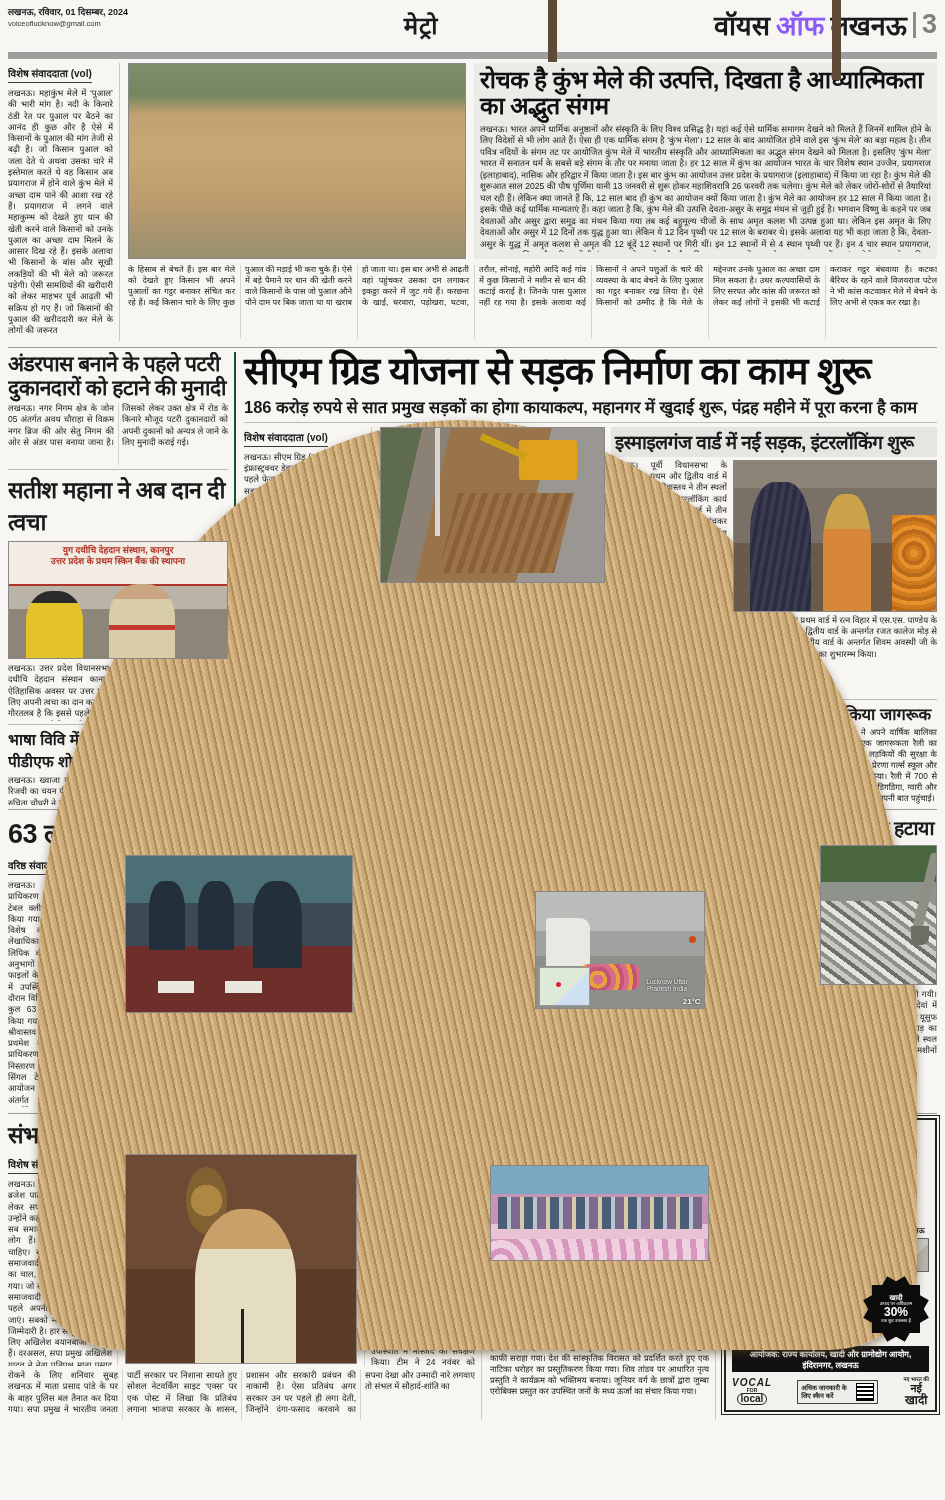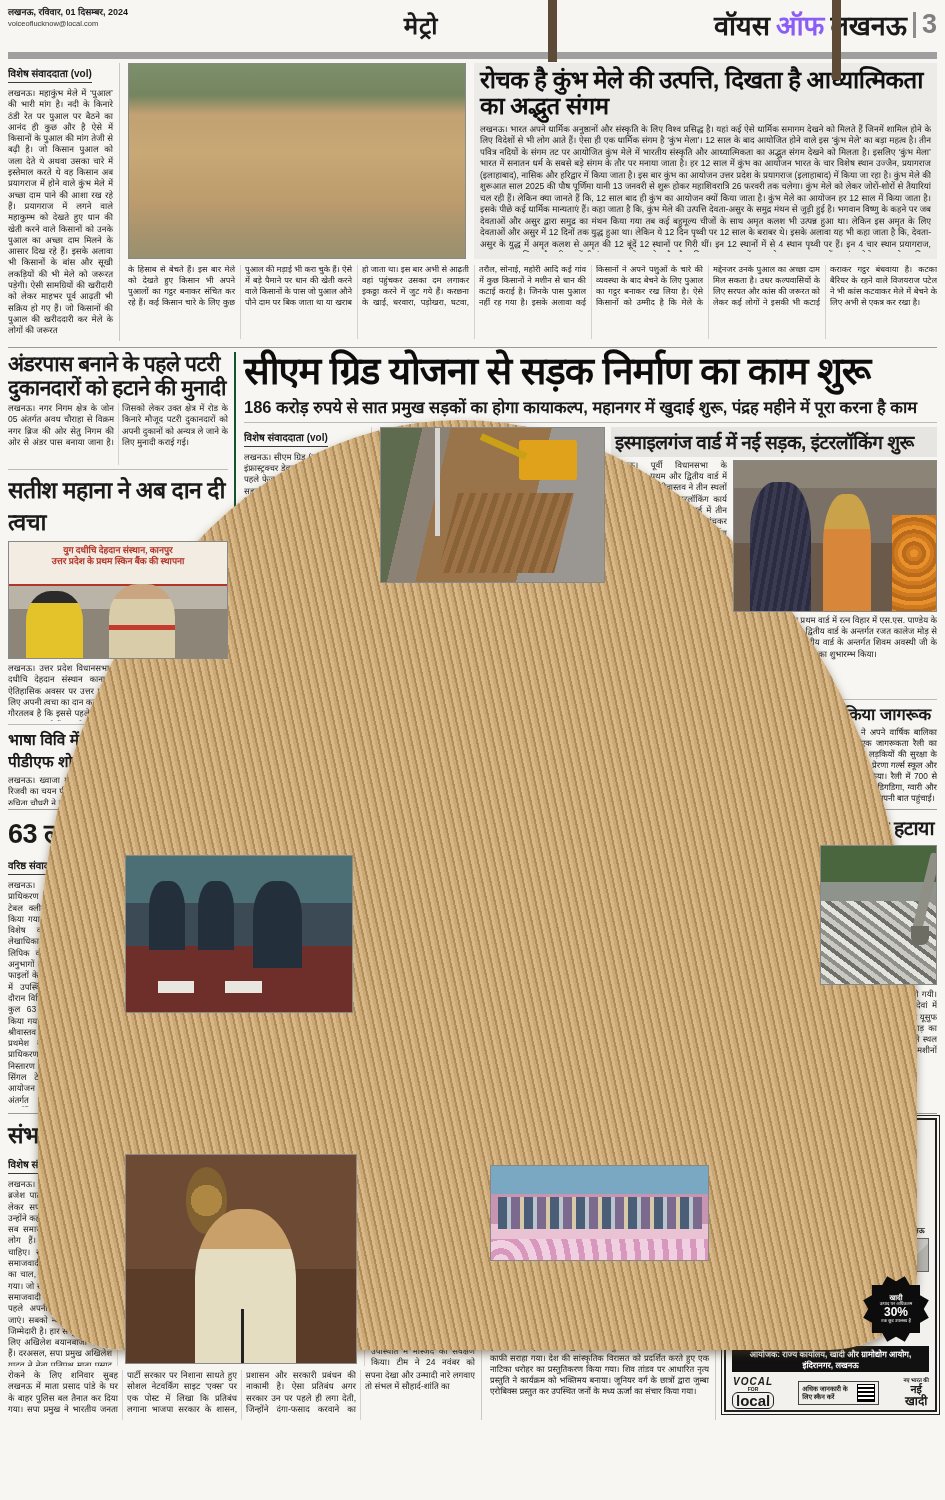--- a/index.html
+++ b/index.html
@@ -31,21 +31,21 @@
   .kumbh-h { font-size:24px; font-weight:bold; letter-spacing:-0.5px; line-height:1.1; padding:2px 0 4px 0; color:#101010; }
   .kumbh-body { font-size:8.6px; line-height:1.34; text-align:justify; height:128px; overflow:hidden; }
   .lead-strip { margin-top:6px; height:74px; overflow:hidden; column-count:7; column-gap:10px; column-rule:1px solid #d2d2d0; font-size:8.2px; line-height:1.33; text-align:justify; }
 
   
   .band2 { border-top:1px solid #9a9a9a; margin-top:4px; padding-top:4px; display:grid; grid-template-columns:228px 1fr; column-gap:8px; height:458px; }
   .mid-left { border-right:2px solid #14532d; padding-right:6px; overflow:hidden; }
   .underpass-h { font-size:21px; font-weight:bold; line-height:1.12; letter-spacing:-0.5px; }
   .underpass-body { margin-top:4px; height:62px; column-count:2; column-gap:8px; column-rule:1px solid #d2d2d0; overflow:hidden; }
   .satish-h { font-size:23px; font-weight:bold; letter-spacing:-0.5px; border-top:1px solid #bbb; margin-top:4px; padding-top:3px; }
-  .satish-photo { margin-top:4px; height:118px; border:1px solid #888; position:relative; overflow:hidden;font-family:Liberation Serif, serif; }
+  .satish-photo { margin-top:4px; height:118px; border:1px solid #888; position:relative; overflow:hidden; }
   .satish-body { margin-top:4px; height:58px; overflow:hidden; }
   .bhasha-h { font-size:15.5px; font-weight:bold; margin-top:3px; border-top:1px solid #bbb; padding-top:3px; }
   .bhasha-body { margin-top:3px; height:104px; overflow:hidden; }
 
   .cm-h { font-size:38px; font-weight:bold; letter-spacing:-1px; line-height:1.05; color:#0d0d0d; }
   .cm-sub { font-size:16.5px; font-weight:bold; padding:3px 0 4px 0; border-bottom:1px solid #bbb; margin-bottom:4px; }
   .cm-grid { display:grid; grid-template-columns:128px 1fr; column-gap:8px; height:356px; }
   .cm-colA { border-right:1px solid #d2d2d0; padding-right:6px; overflow:hidden; }
   .cm-right { display:grid; grid-template-columns:225px 88px 1fr; grid-template-rows:156px 104px 1fr; gap:6px;
       grid-template-areas:"photo ismail ismail" "bodyB ismail ismail" "bodyB bodyC prerna"; }
@@ -116,21 +116,21 @@
   .star-txt { position:absolute; inset:0; display:flex; flex-direction:column; align-items:center; justify-content:center; color:#fff; z-index:2; line-height:1.05; }
   .star-top { font-size:7px; font-weight:bold; }
   .star-mid { font-size:4.5px; }
   .star-pct { font-size:12px; font-weight:bold; }
   .star-bot { font-size:4.5px; }
   .ad-org { margin-top:4px; background:#111; color:#fff; font-weight:bold; font-size:8.2px; text-align:center; padding:2px 8px; }
   .ad-foot { display:flex; justify-content:space-between; align-items:center; margin-top:5px; }
   .vocal { text-align:center; font-weight:bold; line-height:1; }
   .vocal .v1 { font-size:10px; letter-spacing:1px;font-style:italic; }
   .vocal .v2 { font-size:5px; }
-  .vocal .v3 { font-size:15px; border:1px solid #222; border-radius:6px; padding:0 3px; display:inline-block; }
+  .vocal .v3 { font-size:10px; border:1px solid #222; border-radius:6px; padding:0 3px; display:inline-block; }
   .scanbox { display:flex; align-items:center; gap:3px; border:1px solid #444; padding:2px 3px; background:#efeeea; }
   .scan-label { font-size:6.5px; font-weight:bold; width:52px; line-height:1.2; }
   .qr { width:18px; height:18px; background-image:repeating-linear-gradient(0deg,#000 0 2px,#fff 2px 4px),repeating-linear-gradient(90deg,#000 0 2px,transparent 2px 4px); border:1px solid #000; }
   .naikhadi { text-align:center; font-weight:bold; line-height:1.05; }
   .nk1 { font-size:5.5px; }
   .nk2 { font-size:11px; }
   .nk3 { font-size:12px; }
 
   
   .ph-straw { background:linear-gradient(180deg,#7e8f6d 0%,#74855f 16%,#c2a172 26%,#c8a875 45%,#bd9c6d 70%,#a6936e 88%,#99906f 100%); }
@@ -173,21 +173,21 @@
   .ph-satish .p2 { position:absolute; left:46%; bottom:0; width:30%; height:64%; background:linear-gradient(180deg,#caa581 0 20%,#d8cDA8 20% 55%,#c23b2e 55% 62%,#d8cda8 62% 100%); border-radius:44% 44% 0 0; }
 </style>
 </head>
 <body>
 
 <div class="page">
 
   <div class="hdr">
     <div>
       <div class="hdr-date">लखनऊ, रविवार, 01 दिसम्बर, 2024</div>
-      <div class="hdr-mail">voiceoflucknow@local.com</div>
+      <div class="hdr-mail">voiceoflucknow@gmail.com</div>
     </div>
     <div class="hdr-section">मेट्रो</div>
     <div class="hdr-mast">
       <span>वॉयस</span>
       <span class="mast-grey">ऑफ</span>
       <span>लखनऊ</span>
       <span class="mast-sep"></span>
       <span class="pageno">3</span>
     </div>
   </div>
@@ -293,20 +293,29 @@
     </div>
 
     <div class="b3-sep">
       <div class="safai-h">
         <div>सफाई में लापरवाही पर तीन संस्थाओं</div>
         <div>पर 25-25 हजार रुपये का जुर्माना</div>
       </div>
       <span class="byline">वरिष्ठ संवाददाता</span>
       <div class="safai-row">
         <div class="safai-lead small">लखनऊ। शुक्रवार को प्रभारी मंत्री सुरेश खन्ना के निरीक्षण के बाद शनिवार को जोनल अधिकारी ने क्षेत्र में सफाई न होने तीन एजेंसियों के खिलाफ कार्रवाई की। चौक वार्ड में स्थित चरक चौराहे से लेकर कंचन मार्केट के आसपास, कल्बे आबिद वार्ड व आचार्य नरेन्द्र देव वार्ड में गंदगी मिली। इसके लिए जिम्मेदार कार्यदाई संस्थाओं लॉयन सिक्योरिटी, एफबीट्रेडर्स और बालाजी सिक्योरिटी पर 25-25 हजार रुपए का जुर्माना लगाया गया है।</div>
+        <div class="safai-photo ph-truck">
+          <i class="cab"></i>
+          <i class="bags"></i>
+          <i class="map"></i>
+          <i class="pin"></i>
+          <span class="loc">Lucknow Uttar Pradesh India</span>
+          <span class="temp">21°C</span>
+          <i class="dot"></i>
+        </div>
       </div>
       <div class="safai-more small">निरीक्षण के दौरान मनोज यादव जोनल अधिकारी को सफाई संबंधित कमियां मिली। इस पर उन्होंने जुर्माने की कार्रवाई की। उन्होंने बताया निरीक्षण में रोड के किनारे अधिक मात्रा में कूड़ा बिखरा हुआ मिला। नालियों में पॉलिथीन भरी हुई मिली। नाले नहीं साफ करने कारण पानी का बहाव रोड पर से होकर दूसरी नाली में मिल रहा था। वहां सफाई के लिए लायन सिक्योरिटी, एफबी ट्रेडर्स और बालाजी सिक्योरिटी गार्ड ने लापरवाही बरती। तीनों एजेंसियों पर 25000-25000 रुपए जुर्माना लगाया है। तीनों फर्मों पर सफाई व्यवस्था में सुधार के निर्देश दिए गए हैं। बता दें कि शुक्रवार को प्रभारी मंत्री सुरेश खन्ना ने इलाके में सफाई व्यवस्था का निरीक्षण किया था। इस दौरान उन्हें कूड़े के ढेर दिखे थे। नालियों में सिल्ट जमा थी। इस पर उन्होंने जोनल अधिकारी मनोज यादव को जमकर फटकार लगाई थी। जोनल अधिकारी और सफाई निरीक्षक का एक दिन का वेतन काटने के निर्देश नगर आयुक्त को दिए थे। इस कार्रवाई के बाद जोनल अधिकारी मनोज यादव ने शनिवार को सफाई व्यवस्था का खुद जायजा लिया।</div>
     </div>
 
     <div>
       <div class="lda-h">अवैध कब्जे को एलडीए ने हटाया</div>
       <div class="lda-row">
         <div class="lda-lead small">लखनऊ। लखनऊ विकास प्राधिकरण के उपाध्यक्ष प्रथमेश कुमार के निर्देश पर अर्जन व अभियंत्रण अनुभाग की संयुक्त टीम ने शनिवार को मोतीझील के पास अभियान चलाकर नजूल भूमि से अवैध कब्जा हटाया। इस दौरान नजूल भूमि पर अनाधिकृत रूप से संचालित</div>
         <div class="lda-photo ph-debris">
           <i class="rubble"></i>

